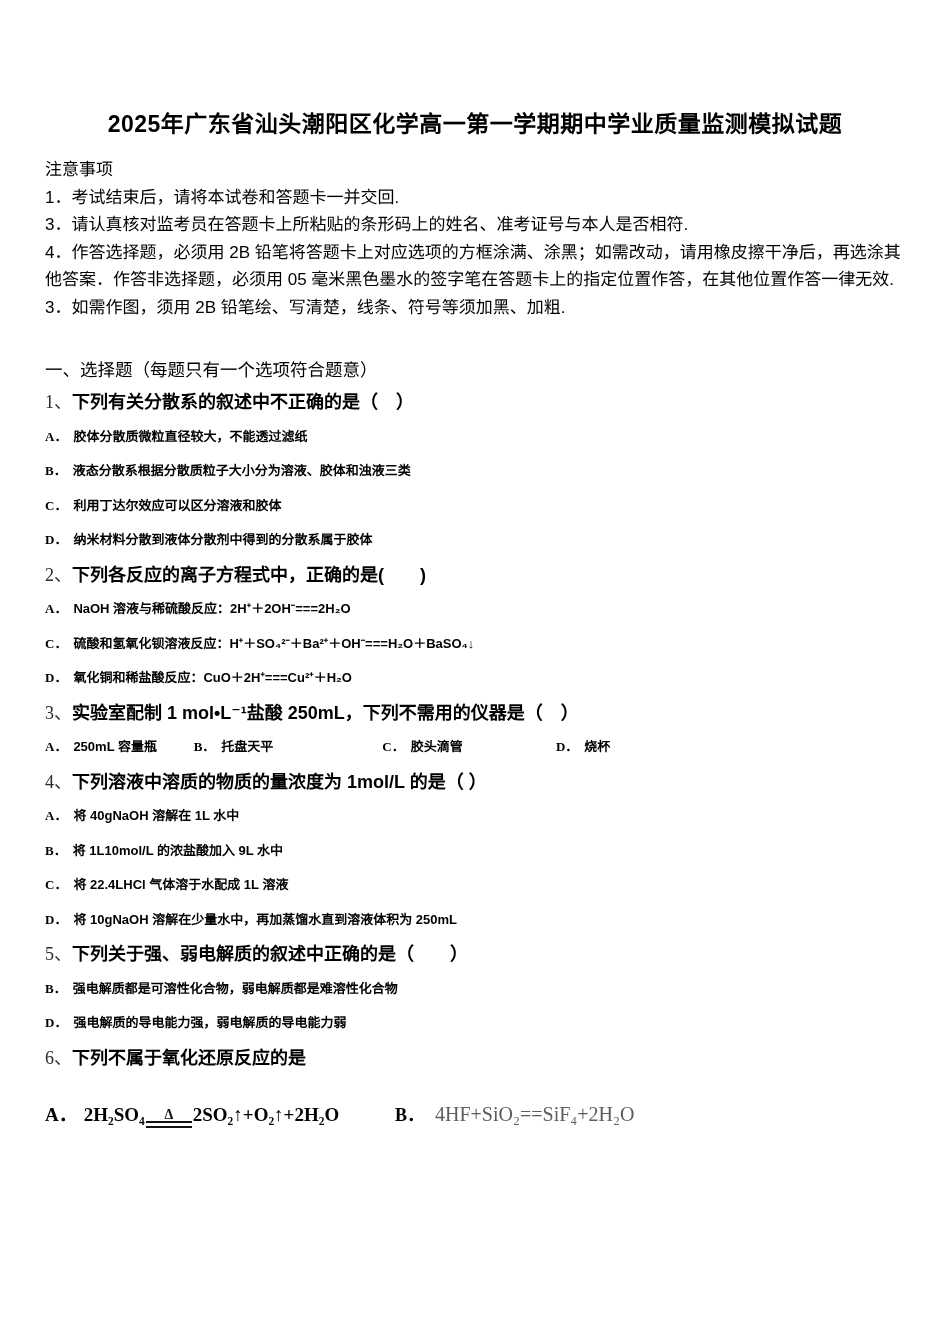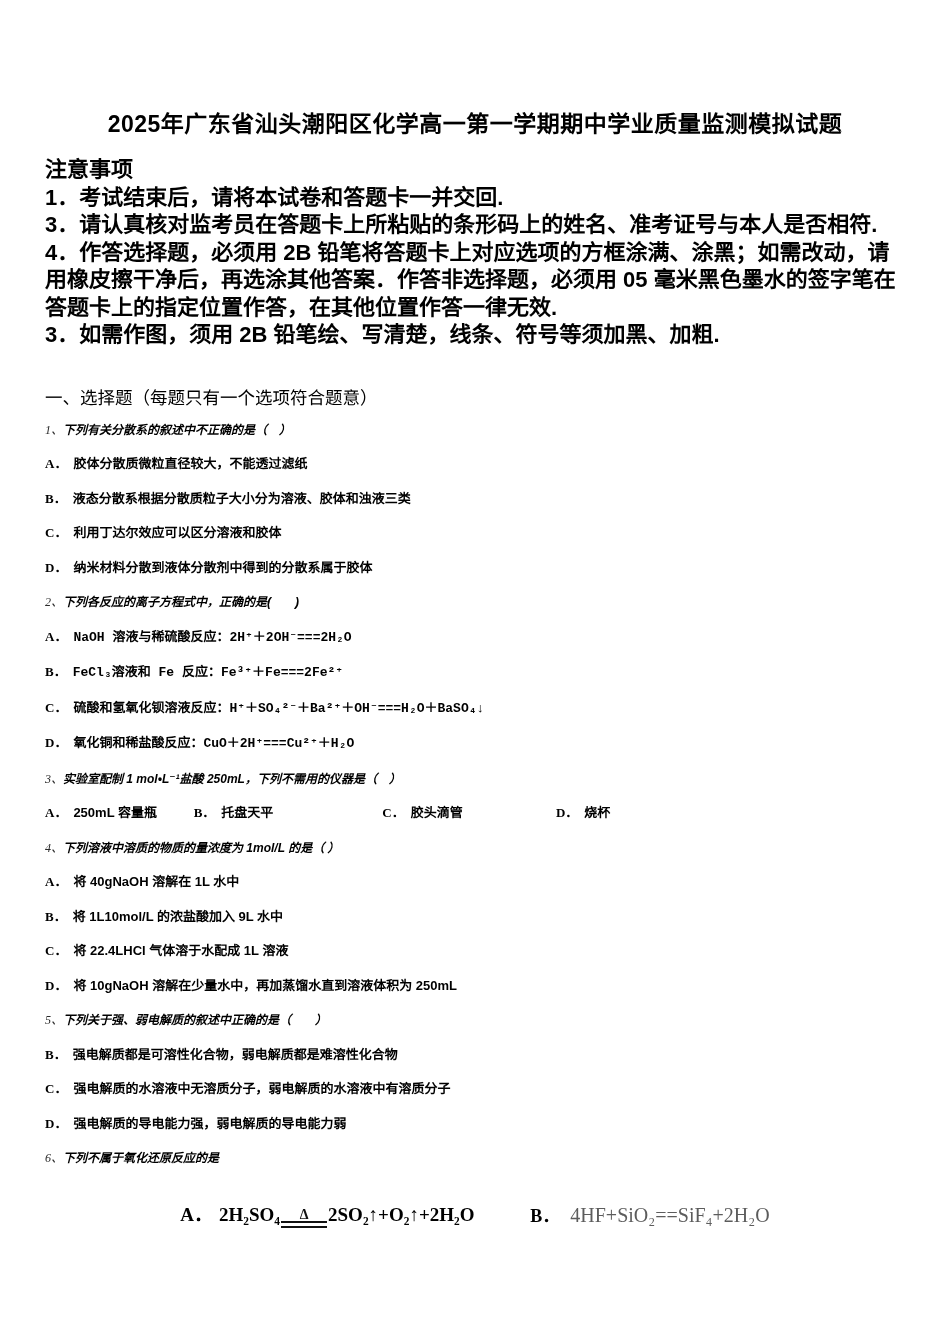--- a/index.html
+++ b/index.html
@@ -23,66 +23,64 @@
   }
   .title {
     text-align: center;
     font-size: 23px;
     font-weight: bold;
     line-height: 32px;
     letter-spacing: 0.5px;
     margin-bottom: 16px;
   }
   .notes {
-    font-size: 22px;
-    font-weight: bold;
+    font-size: 17px;
+    font-weight: normal;
   }
   .n-line {
     line-height: 27.5px;
   }
   .section-heading {
     margin-top: 34px;
     font-size: 17.5px;
     font-weight: normal;
     line-height: 30px;
   }
   .q-stem {
-    font-size: 12px;
+    font-size: 18px;
     font-weight: bold;
     line-height: 34.5px;
-    font-style: italic;
   }
   .q-num {
     font-family: "Liberation Serif", "DejaVu Serif", serif;
     font-weight: normal;
     color: #2a2a2a;
   }
   .option-line {
     font-size: 13px;
     font-weight: bold;
     line-height: 34.5px;
   }
   .opt-label {
     font-family: "Liberation Serif", "DejaVu Serif", serif;
     font-weight: bold;
     margin-right: 6px;
   }
   .opt-formula {
-    font-family: Liberation Mono, monospace;
+    font-family: Liberation Sans, sans-serif;
   }
   .inline-opts .inline-opt { display: inline-block; }
   .inline-opt.w1 { width: 145px; }
   .inline-opt.w2 { width: 185px; }
   .inline-opt.w3 { width: 170px; }
   .eq-row {
     display: flex;
     align-items: center;
     margin-top: 16px;
     height: 44px;
-    justify-content: center;
   }
   .eq-a {
     width: 330px;
     font-size: 19px;
     font-weight: bold;
     font-family: "Liberation Serif", "DejaVu Serif", serif;
     white-space: nowrap;
   }
   .eq-delta-wrap {
     display: inline-flex;
@@ -154,23 +152,20 @@
   </div>
 
   <div class="question">
     <div class="q-stem">
       <span class="q-num">2、</span><span>下列各反应的离子方程式中，正确的是(　　)</span>
     </div>
     <div class="option-line">
       <span class="opt-label">A．</span><span class="opt-formula">NaOH 溶液与稀硫酸反应：2H⁺＋2OH⁻===2H₂O</span>
     </div>
     <div class="option-line">
-      <span class="opt-label">B．</span><span class="opt-formula">FeCl₃溶液和 Fe 反应：Fe³⁺＋Fe===2Fe²⁺</span>
-    </div>
-    <div class="option-line">
       <span class="opt-label">C．</span><span class="opt-formula">硫酸和氢氧化钡溶液反应：H⁺＋SO₄²⁻＋Ba²⁺＋OH⁻===H₂O＋BaSO₄↓</span>
     </div>
     <div class="option-line">
       <span class="opt-label">D．</span><span class="opt-formula">氧化铜和稀盐酸反应：CuO＋2H⁺===Cu²⁺＋H₂O</span>
     </div>
   </div>
 
   <div class="question">
     <div class="q-stem">
       <span class="q-num">3、</span><span>实验室配制 1 mol•L⁻¹盐酸 250mL，下列不需用的仪器是（　）</span>
@@ -200,23 +195,20 @@
       <span class="opt-label">D．</span><span>将 10gNaOH 溶解在少量水中，再加蒸馏水直到溶液体积为 250mL</span>
     </div>
   </div>
 
   <div class="question">
     <div class="q-stem">
       <span class="q-num">5、</span><span>下列关于强、弱电解质的叙述中正确的是（　　）</span>
     </div>
     <div class="option-line">
       <span class="opt-label">B．</span><span>强电解质都是可溶性化合物，弱电解质都是难溶性化合物</span>
-    </div>
-    <div class="option-line">
-      <span class="opt-label">C．</span><span>强电解质的水溶液中无溶质分子，弱电解质的水溶液中有溶质分子</span>
     </div>
     <div class="option-line">
       <span class="opt-label">D．</span><span>强电解质的导电能力强，弱电解质的导电能力弱</span>
     </div>
   </div>
 
   <div class="question">
     <div class="q-stem">
       <span class="q-num">6、</span><span>下列不属于氧化还原反应的是</span>
     </div>

